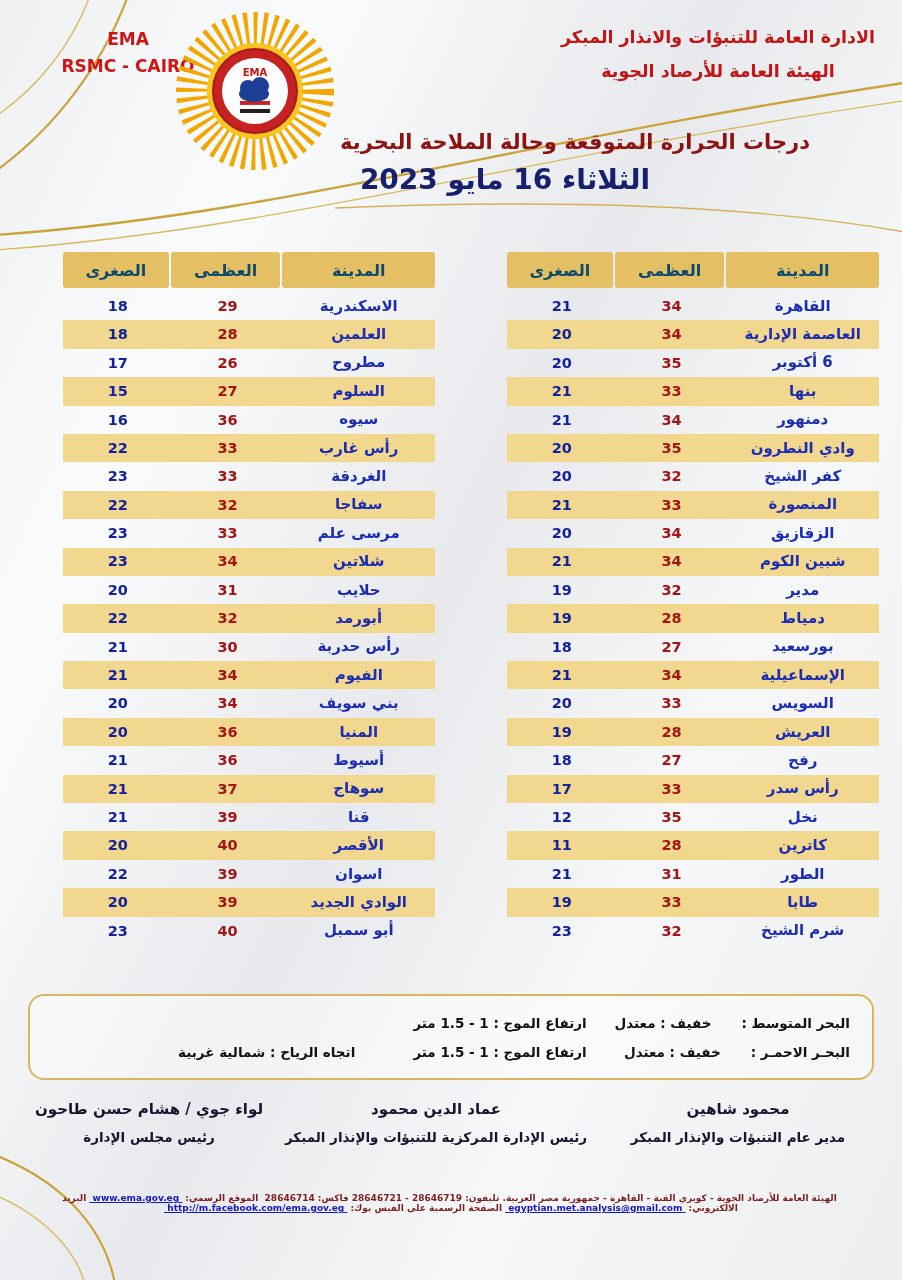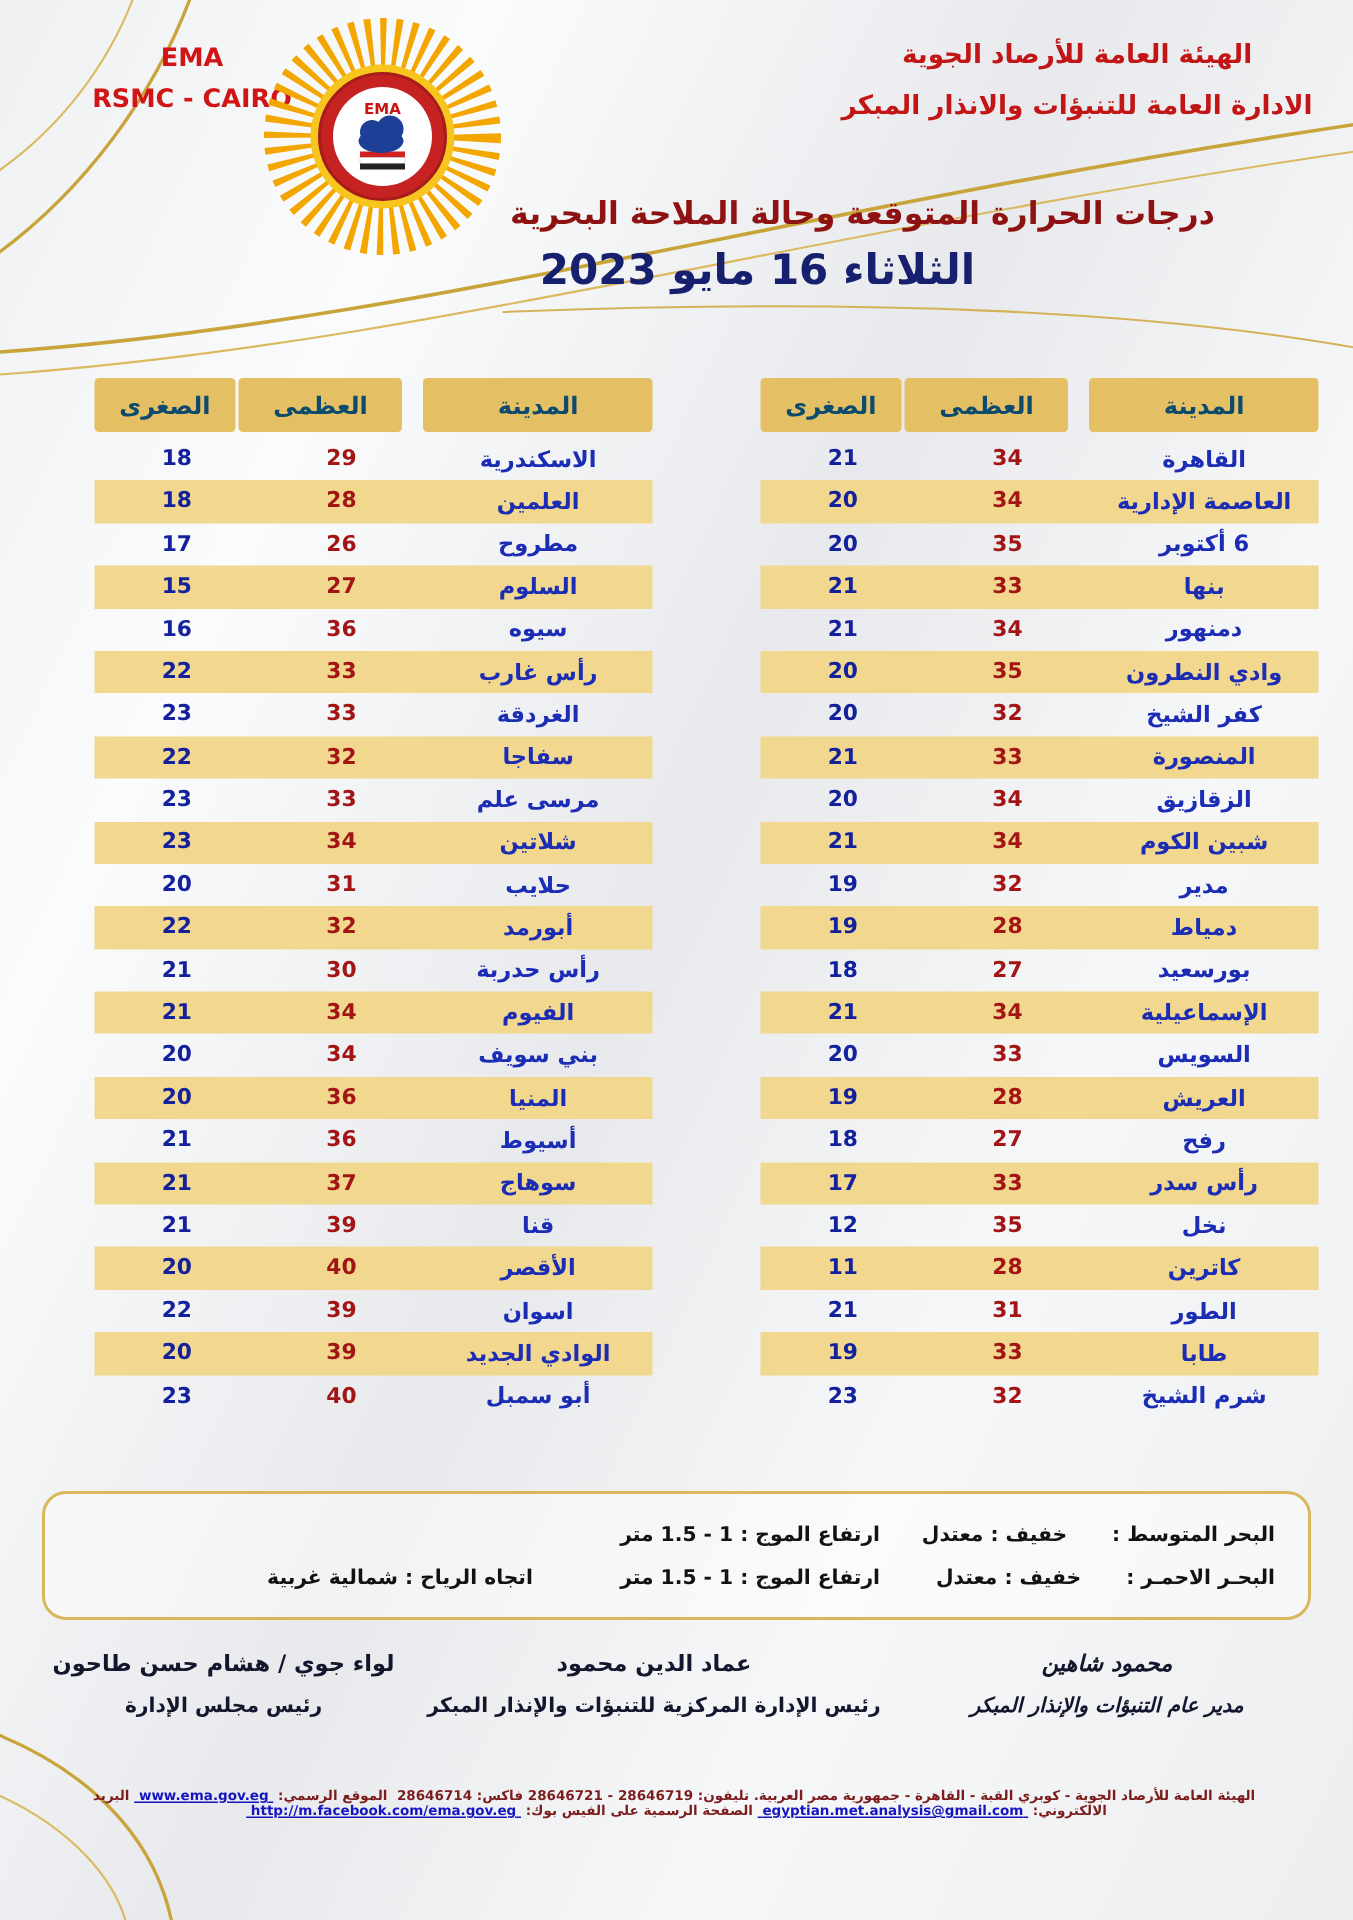--- a/index.html
+++ b/index.html
@@ -17,21 +17,21 @@
   .title-block{position:absolute;top:130px;left:310px;width:530px;text-align:center;direction:rtl;}
   .title-line1{color:#8e1212;font-size:21px;font-weight:bold;}
   .title-line2{color:#16206e;font-size:28px;font-weight:bold;margin-top:9px;transform:translateX(-70px);}
 
   
   .temp-table{position:absolute;top:252px;width:372px;direction:rtl;}
   #table-left{left:63px;}
   #table-right{left:507px;}
   .thead{display:flex;gap:2px;margin-bottom:4px;}
   .hc{background:#e5bf63;color:#0c4a6e;font-weight:bold;font-size:16px;height:36px;display:flex;align-items:center;justify-content:center;border-radius:3px;}
-  .hc-city{flex:0 0 41%;margin-left:12px;}
+  .hc-city{flex:0 0 41%;}
   .hc-max{flex:0 0 29.5%;}
   .hc-min{flex:1;}
   .trow{display:flex;align-items:center;height:28.4px;}
   .trow.gold{background:#f2d78e;}
   .c{text-align:center;font-weight:bold;font-size:14.5px;line-height:1;}
   .c-city{flex:0 0 41%;color:#1b2cb5;font-size:15px;}
   .c-max{flex:0 0 29.5%;color:#a31515;}
   .c-min{flex:1;color:#14219c;}
 
   
@@ -40,21 +40,21 @@
   .marine-row{display:flex;align-items:center;font-size:13.5px;font-weight:bold;color:#121212;}
   .seg-sea{flex:0 0 33%;display:flex;gap:30px;}
   .seg-wave{flex:0 0 29%;}
   .seg-wind{flex:1;}
 
   
   .signatures{position:absolute;top:1100px;left:34px;width:834px;display:flex;direction:rtl;justify-content:space-between;text-align:center;}
   .sig{color:#15152e;}
   .sig-name{font-size:15px;font-weight:bold;}
   .sig-title{font-size:13.5px;font-weight:bold;margin-top:11px;}
-  .sig-0{width:260px;font-style:italic;} .sig-1{width:330px;} .sig-2{width:230px;}
+  .sig-0{width:260px;} .sig-1{width:330px;} .sig-2{width:230px;}
 
   
   .footer-line{position:absolute;top:1193px;left:0;width:100%;text-align:center;direction:rtl;font-size:9px;color:#7c1d1d;font-weight:bold;}
   .footer-line a{color:#1515c0;text-decoration:underline;cursor:pointer;}
 </style>
 </head>
 <body>
 
 <div class="page">
 
@@ -86,22 +86,22 @@
       <g fill="#1d3f96">
         <circle cx="78" cy="82" r="8"></circle>
         <circle cx="90" cy="80" r="9"></circle>
         <ellipse cx="84" cy="88" rx="15" ry="8"></ellipse>
       </g>
       <circle cx="85" cy="85" r="42" fill="none" stroke="#a61b1b" stroke-width="2"></circle>
     </svg>
   </div>
 
   <div class="org-block">
+    <div>الادارة العامة للتنبؤات والانذار المبكر</div>
     <div>الهيئة العامة للأرصاد الجوية</div>
-    <div>الادارة العامة للتنبؤات والانذار المبكر</div>
   </div>
 
   <div class="title-block">
     <div class="title-line1">درجات الحرارة المتوقعة وحالة الملاحة البحرية</div>
     <div class="title-line2">الثلاثاء 16 مايو 2023</div>
   </div>
 
   <div class="temp-table" id="table-left">
     <div class="thead">
       <div class="hc hc-city">المدينة</div>

